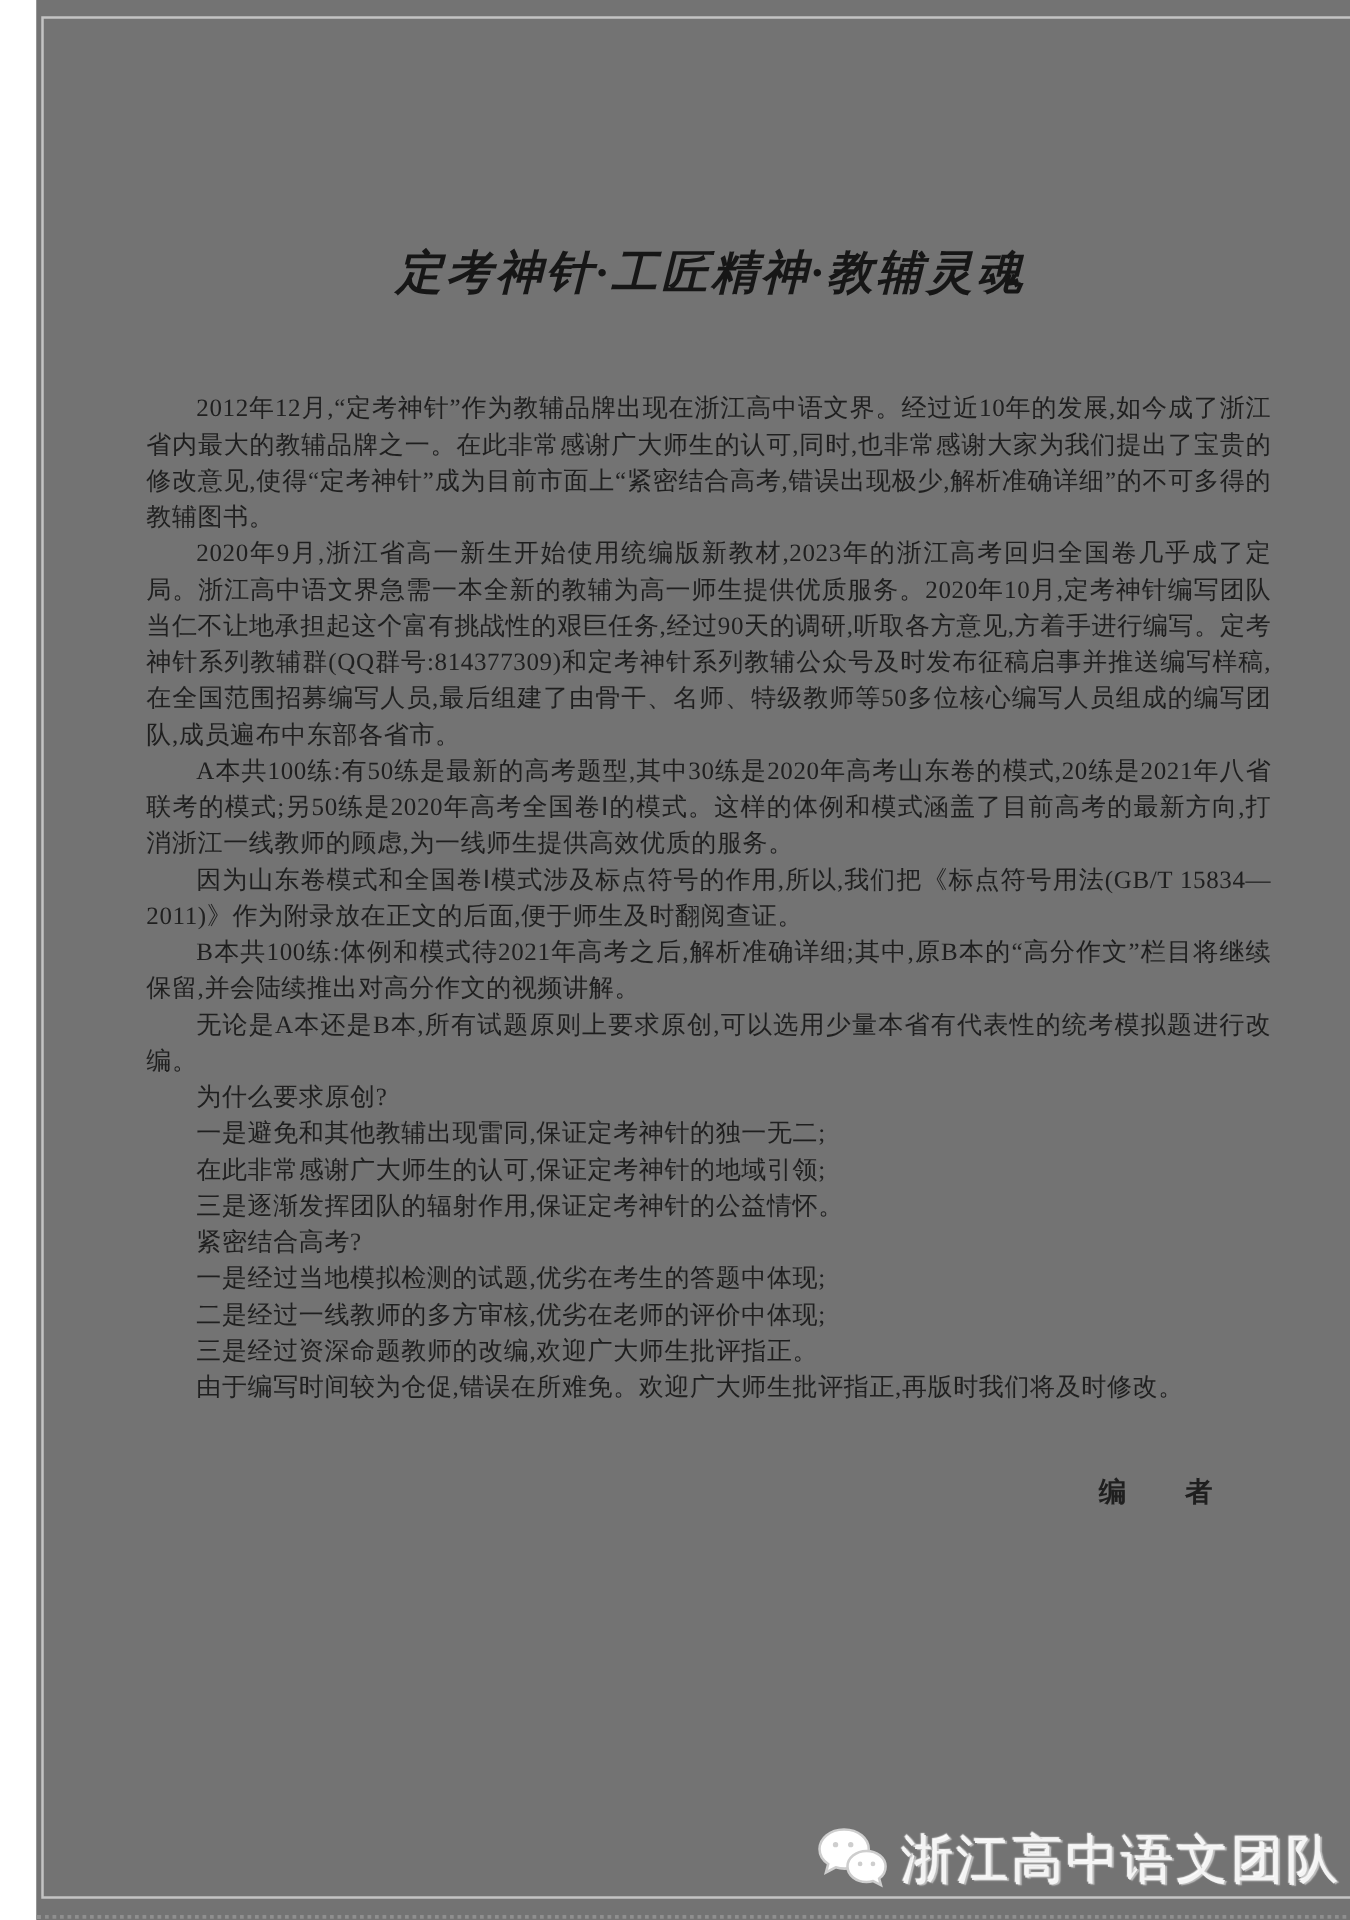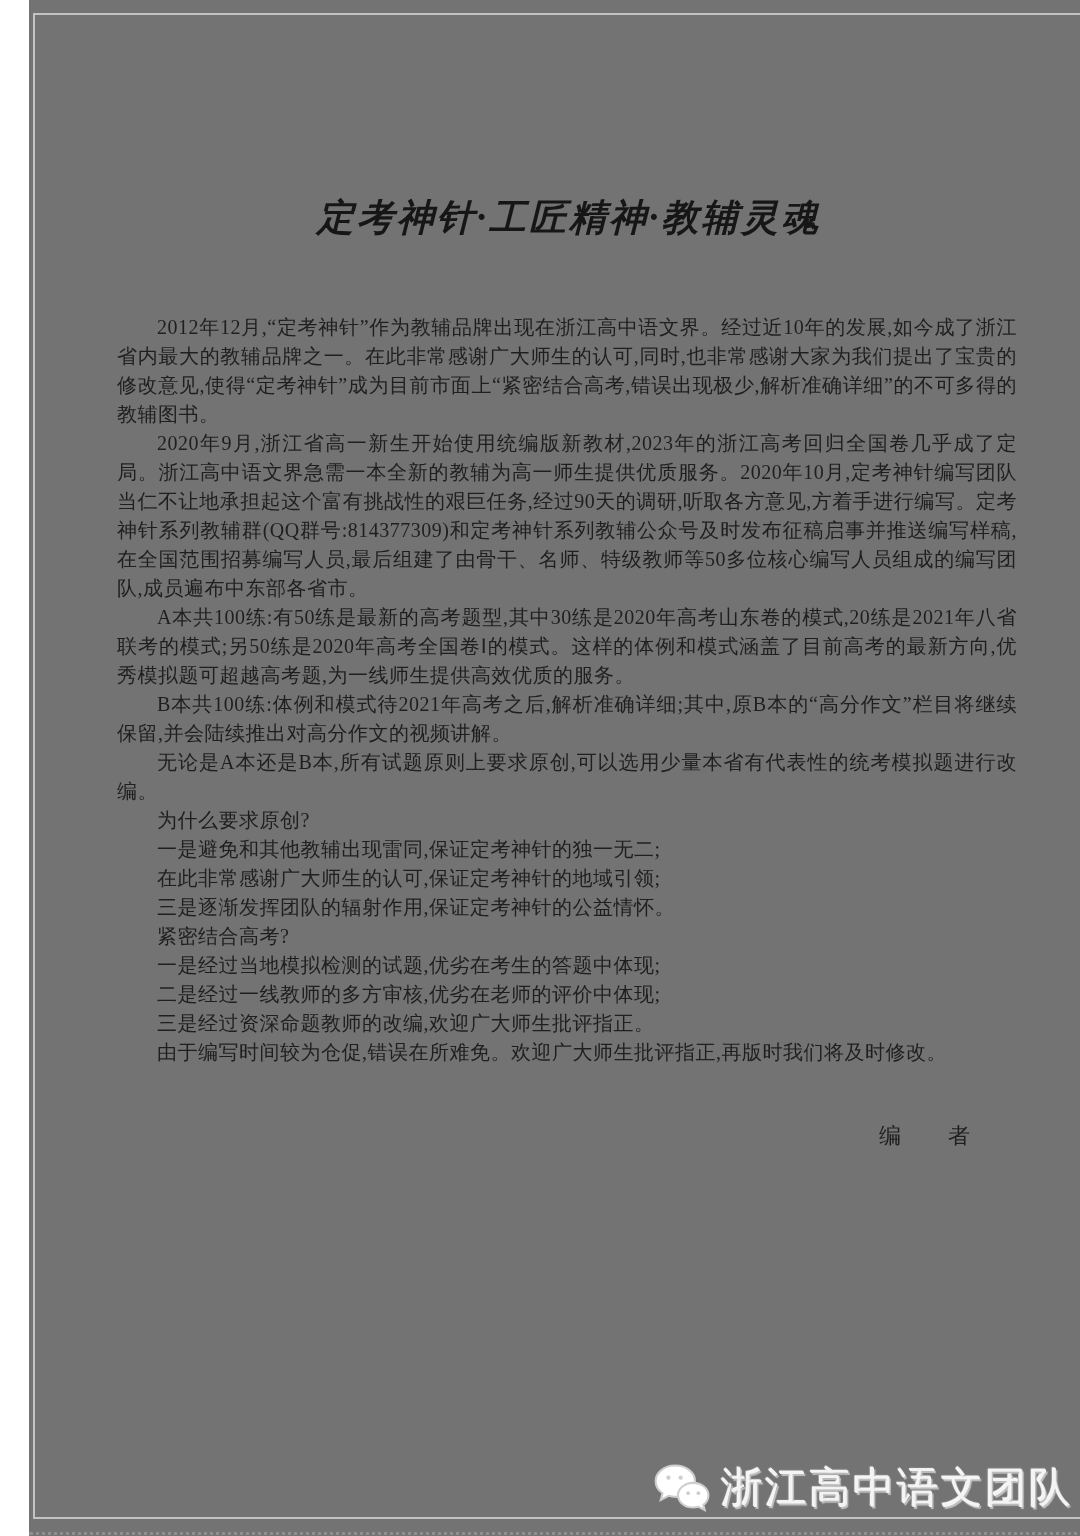--- a/index.html
+++ b/index.html
@@ -44,27 +44,28 @@
     text-align: justify;
     font-size: 20px;
     line-height: 29px;
     letter-spacing: 0.5px;
   }
   .signature {
     margin: 54px 138px 0 0;
     text-align: right;
     font-size: 22px;
     letter-spacing: 1px;
+    font-weight: bold;
   }
   .watermark {
     position: absolute;
     right: 36px;
     bottom: 20px;
     display: flex;
-    align-items: center;
+    align-items: flex-start;
     gap: 10px;
   }
   .wicon { display: inline-flex; }
   .wlabel {
     font-family: "Liberation Sans", sans-serif;
     font-size: 42px;
     letter-spacing: 2px;
     color: #f4f4f4;
     text-shadow: 1.5px 1.5px 1px #c2c2c2, -1px -1px 1px #ffffff;
     white-space: nowrap;
@@ -75,21 +76,22 @@
 
 <div class="page">
 
   <div class="frame"></div>
 
   <h1 class="title">定考神针·工匠精神·教辅灵魂</h1>
 
   <div class="content">
       <p>2012年12月,“定考神针”作为教辅品牌出现在浙江高中语文界。经过近10年的发展,如今成了浙江省内最大的教辅品牌之一。在此非常感谢广大师生的认可,同时,也非常感谢大家为我们提出了宝贵的修改意见,使得“定考神针”成为目前市面上“紧密结合高考,错误出现极少,解析准确详细”的不可多得的教辅图书。</p>
       <p>2020年9月,浙江省高一新生开始使用统编版新教材,2023年的浙江高考回归全国卷几乎成了定局。浙江高中语文界急需一本全新的教辅为高一师生提供优质服务。2020年10月,定考神针编写团队当仁不让地承担起这个富有挑战性的艰巨任务,经过90天的调研,听取各方意见,方着手进行编写。定考神针系列教辅群(QQ群号:814377309)和定考神针系列教辅公众号及时发布征稿启事并推送编写样稿,在全国范围招募编写人员,最后组建了由骨干、名师、特级教师等50多位核心编写人员组成的编写团队,成员遍布中东部各省市。</p>
-      <p>A本共100练:有50练是最新的高考题型,其中30练是2020年高考山东卷的模式,20练是2021年八省联考的模式;另50练是2020年高考全国卷Ⅰ的模式。这样的体例和模式涵盖了目前高考的最新方向,优秀模拟题可超越高考题,为一线师生提供高效优质的服务。</p>
+      <p>A本共100练:有50练是最新的高考题型,其中30练是2020年高考山东卷的模式,20练是2021年八省联考的模式;另50练是2020年高考全国卷Ⅰ的模式。这样的体例和模式涵盖了目前高考的最新方向,打消浙江一线教师的顾虑,为一线师生提供高效优质的服务。</p>
+      <p>因为山东卷模式和全国卷Ⅰ模式涉及标点符号的作用,所以,我们把《标点符号用法(GB/T 15834—2011)》作为附录放在正文的后面,便于师生及时翻阅查证。</p>
       <p>B本共100练:体例和模式待2021年高考之后,解析准确详细;其中,原B本的“高分作文”栏目将继续保留,并会陆续推出对高分作文的视频讲解。</p>
       <p>无论是A本还是B本,所有试题原则上要求原创,可以选用少量本省有代表性的统考模拟题进行改编。</p>
       <p>为什么要求原创?</p>
       <p>一是避免和其他教辅出现雷同,保证定考神针的独一无二;</p>
       <p>在此非常感谢广大师生的认可,保证定考神针的地域引领;</p>
       <p>三是逐渐发挥团队的辐射作用,保证定考神针的公益情怀。</p>
       <p>紧密结合高考?</p>
       <p>一是经过当地模拟检测的试题,优劣在考生的答题中体现;</p>
       <p>二是经过一线教师的多方审核,优劣在老师的评价中体现;</p>
       <p>三是经过资深命题教师的改编,欢迎广大师生批评指正。</p>

